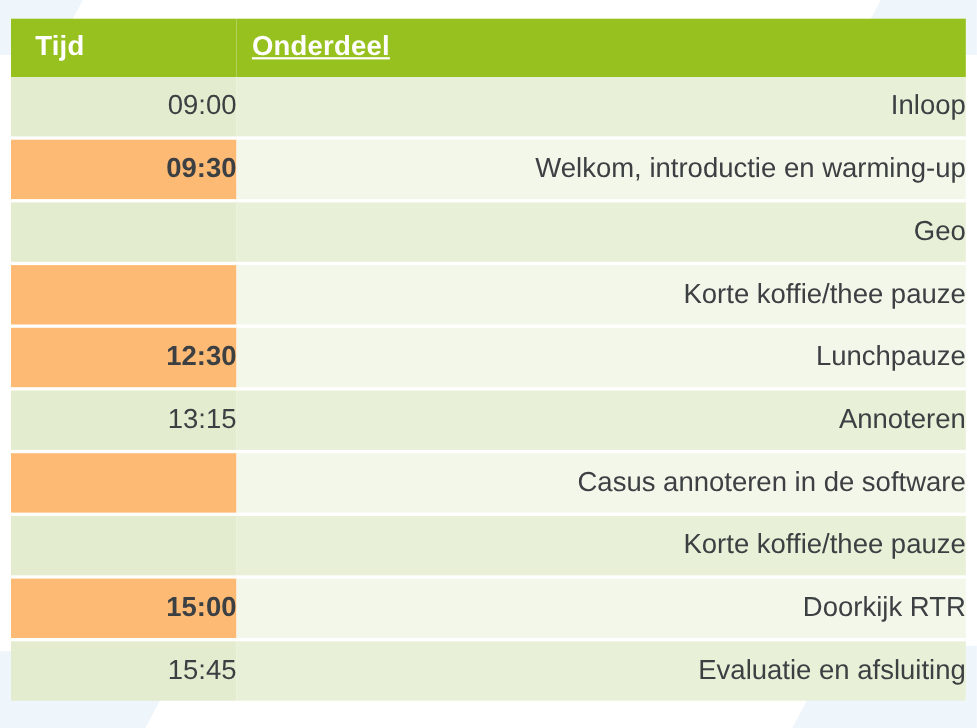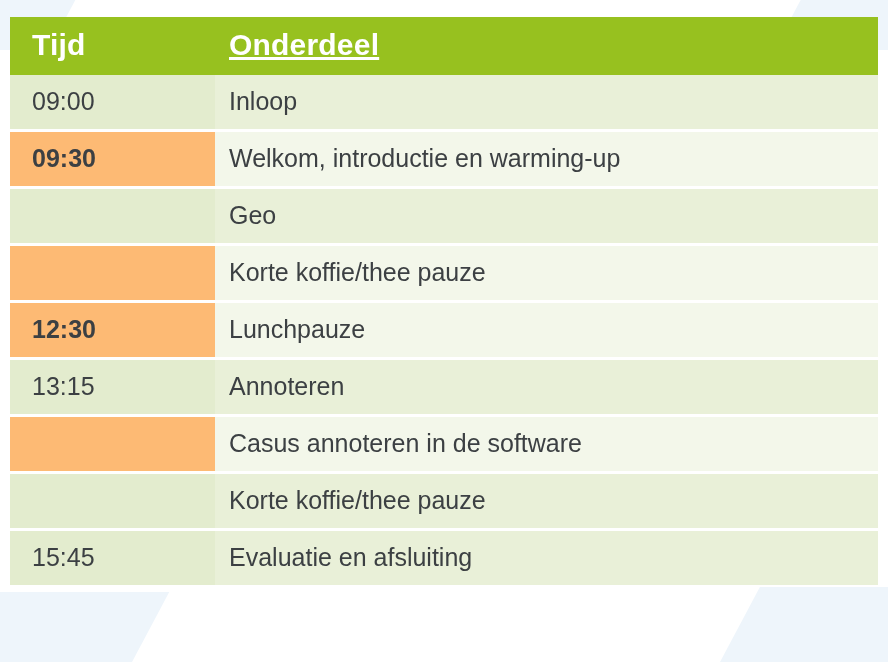--- a/index.html
+++ b/index.html
@@ -63,38 +63,39 @@
     width: 868px;
     table-layout: fixed;
   }
 
   table.schedule col.col-time { width: 205px; }
   table.schedule col.col-item { width: 663px; }
 
   table.schedule thead th {
     background: #97c11f;
     color: #ffffff;
-    font-size: 30px;
+    font-size: 25px;
     font-weight: bold;
     text-align: left;
     padding: 11px 0 13px 22px;
     letter-spacing: 0.2px;
   }
   table.schedule thead th.th-item {
     padding-left: 14px;
     text-decoration: underline;
   }
 
   table.schedule tbody td {
     font-size: 25px;
     color: #3c4043;
     padding: 12px 0 13px 22px;
     border-bottom: 3px solid #ffffff;
     vertical-align: middle;
     height: 27px;
+    text-align: right;
   }
   table.schedule tbody td.td-item {
     padding-left: 14px;
   }
 
   
   tbody tr.row-a td { background: #e6eed2; }
   tbody tr.row-b td { background: #f1f5e6; }
 
   
@@ -151,19 +152,23 @@
           <td class="td-item">Annoteren</td>
         </tr>
         <tr class="row-b">
           <td class="td-time"></td>
           <td class="td-item">Casus annoteren in de software</td>
         </tr>
         <tr class="row-a">
           <td class="td-time"></td>
           <td class="td-item">Korte koffie/thee pauze</td>
         </tr>
+        <tr class="row-b">
+          <td class="td-time">15:00</td>
+          <td class="td-item">Doorkijk RTR</td>
+        </tr>
         <tr class="row-a">
           <td class="td-time">15:45</td>
           <td class="td-item">Evaluatie en afsluiting</td>
         </tr>
       </tbody>
   </table>
 </div>
 
 </body></html>

